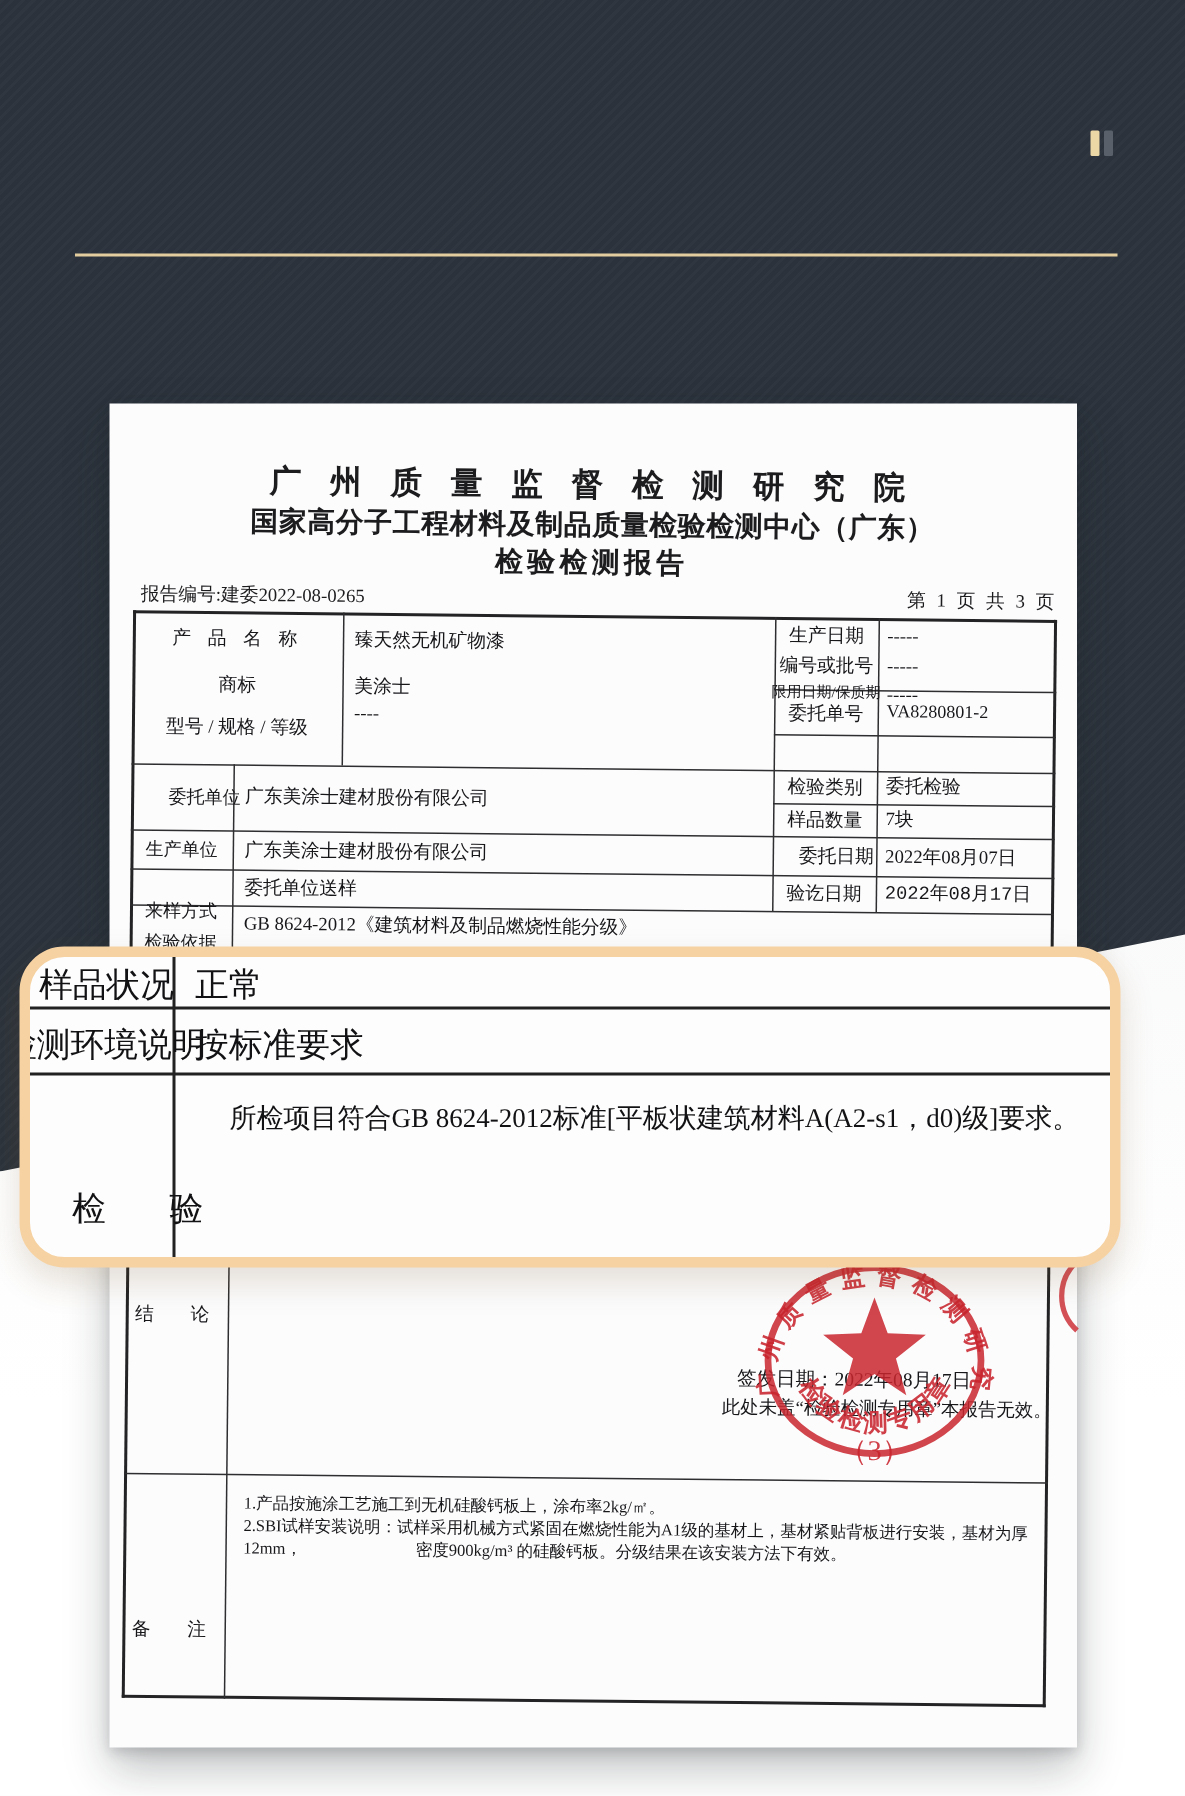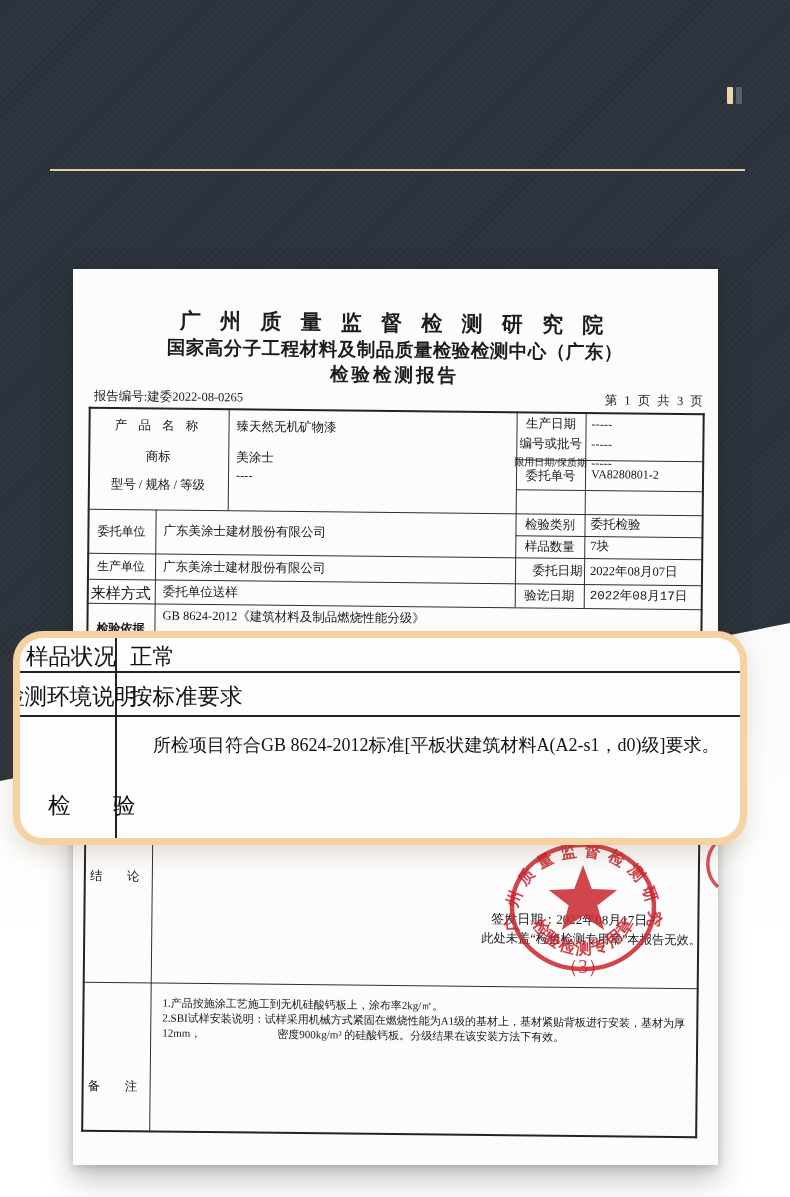--- a/index.html
+++ b/index.html
@@ -99,38 +99,38 @@
 
         <div class="cell cc" style="left:428px;top:5px;width:69px;">生产日期</div>
         <div class="cell" style="left:503px;top:5px;">-----</div>
         <div class="cell cc" style="left:428px;top:25px;width:69px;">编号或批号</div>
         <div class="cell" style="left:503px;top:25px;">-----</div>
         <div class="cell cc sm" style="left:426px;top:31px;width:73px;top:32px;top:31px;transform:translateY(14px);">限用日期/保质期</div>
         <div class="cell" style="left:503px;top:44px;">-----</div>
         <div class="cell cc" style="left:428px;top:57px;width:69px;font-family:Liberation Serif, serif;">委托单号</div>
         <div class="cell" style="left:503px;top:55px;font-size:12px;">VA8280801-2</div>
 
-        <div class="cell cc" style="left:0;top:117px;width:68px;font-size:12px;">委托单位</div>
+        <div class="cell cc" style="left:0;top:117px;width:68px;font-size:12px;padding-left:15px;">委托单位</div>
         <div class="cell" style="left:76px;top:116px;">广东美涂士建材股份有限公司</div>
         <div class="cell cc" style="left:428px;top:106px;width:69px;">检验类别</div>
         <div class="cell" style="left:503px;top:105px;">委托检验</div>
         <div class="cell cc" style="left:428px;top:128px;width:69px;">样品数量</div>
         <div class="cell" style="left:503px;top:127px;">7块</div>
 
         <div class="cell cc" style="left:0;top:152px;width:68px;font-size:12px;">生产单位</div>
         <div class="cell" style="left:76px;top:152px;">广东美涂士建材股份有限公司</div>
         <div class="cell cc" style="left:436px;top:152px;width:69px;">委托日期</div>
         <div class="cell" style="left:503px;top:152px;">2022年08月07日</div>
 
-        <div class="cell cc" style="left:0;top:177px;width:68px;font-size:15px;">来样方式</div>
+        <div class="cell cc" style="left:0;top:193px;width:68px;font-size:12px;">来样方式</div>
         <div class="cell" style="left:76px;top:177px;">委托单位送样</div>
         <div class="cell cc" style="left:428px;top:177px;width:69px;">验讫日期</div>
         <div class="cell" style="left:503px;top:177px;font-family:Liberation Mono, monospace;">2022年08月17日</div>
 
-        <div class="cell cc" style="left:0;top:214px;width:68px;font-size:12px;font-weight:bold;">检验依据</div>
+        <div class="cell cc" style="left:0;top:214px;width:68px;font-size:12px;">检验依据</div>
         <div class="cell" style="left:76px;top:201px;">GB 8624-2012《建筑材料及制品燃烧性能分级》</div>
 
         <div class="cell cc" style="left:0;top:248px;width:68px;font-size:12px;">样品状况</div>
         <div class="cell" style="left:76px;top:248px;">正常</div>
         <div class="cell cc" style="left:0;top:284px;width:68px;font-size:10.5px;">检测环境说明</div>
         <div class="cell" style="left:76px;top:283px;">按标准要求</div>
 
         <div class="cell cc" style="left:0;top:385px;width:68px;letter-spacing:6px;">检　验</div>
         <div class="cell cc" style="left:0;top:462px;width:68px;letter-spacing:6px;">结　论</div>
         <div class="cell" style="left:106px;top:330px;">所检项目符合GB 8624-2012标准[平板状建筑材料A(A2-s1，d0)级]要求。</div>

